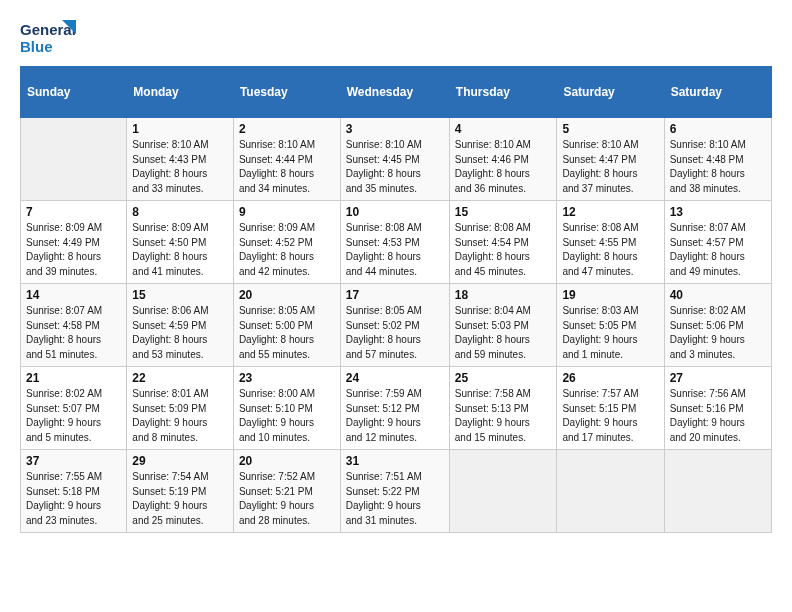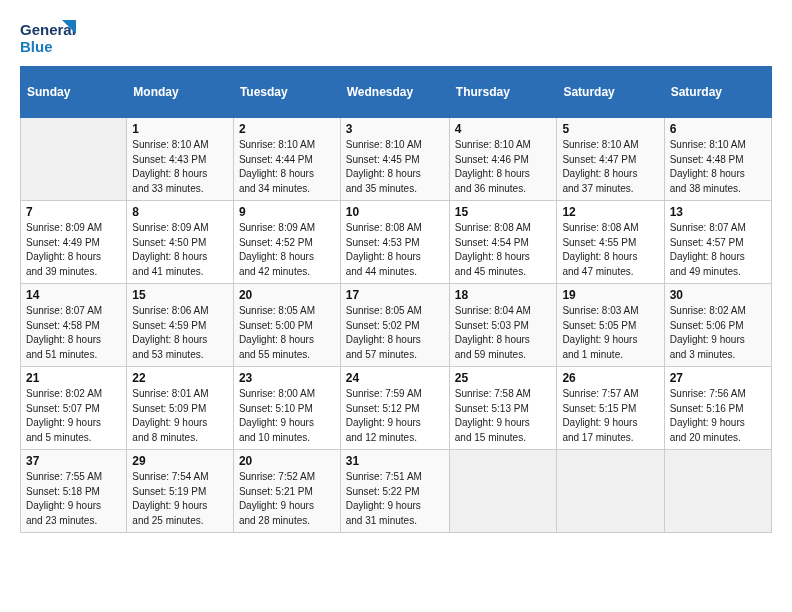--- a/index.html
+++ b/index.html
@@ -187,21 +187,21 @@
           </td>
           <td>
             <span class="day-num">18</span>
             <div class="day-info">Sunrise: 8:04 AM<br>Sunset: 5:03 PM<br>Daylight: 8 hours<br>and 59 minutes.</div>
           </td>
           <td>
             <span class="day-num">19</span>
             <div class="day-info">Sunrise: 8:03 AM<br>Sunset: 5:05 PM<br>Daylight: 9 hours<br>and 1 minute.</div>
           </td>
           <td>
-            <span class="day-num">30</span>
+            <span class="day-num">40</span>
             <div class="day-info">Sunrise: 8:02 AM<br>Sunset: 5:06 PM<br>Daylight: 9 hours<br>and 3 minutes.</div>
           </td>
         </tr>
         <tr>
           <td>
             <span class="day-num">21</span>
             <div class="day-info">Sunrise: 8:02 AM<br>Sunset: 5:07 PM<br>Daylight: 9 hours<br>and 5 minutes.</div>
           </td>
           <td>
             <span class="day-num">22</span>

